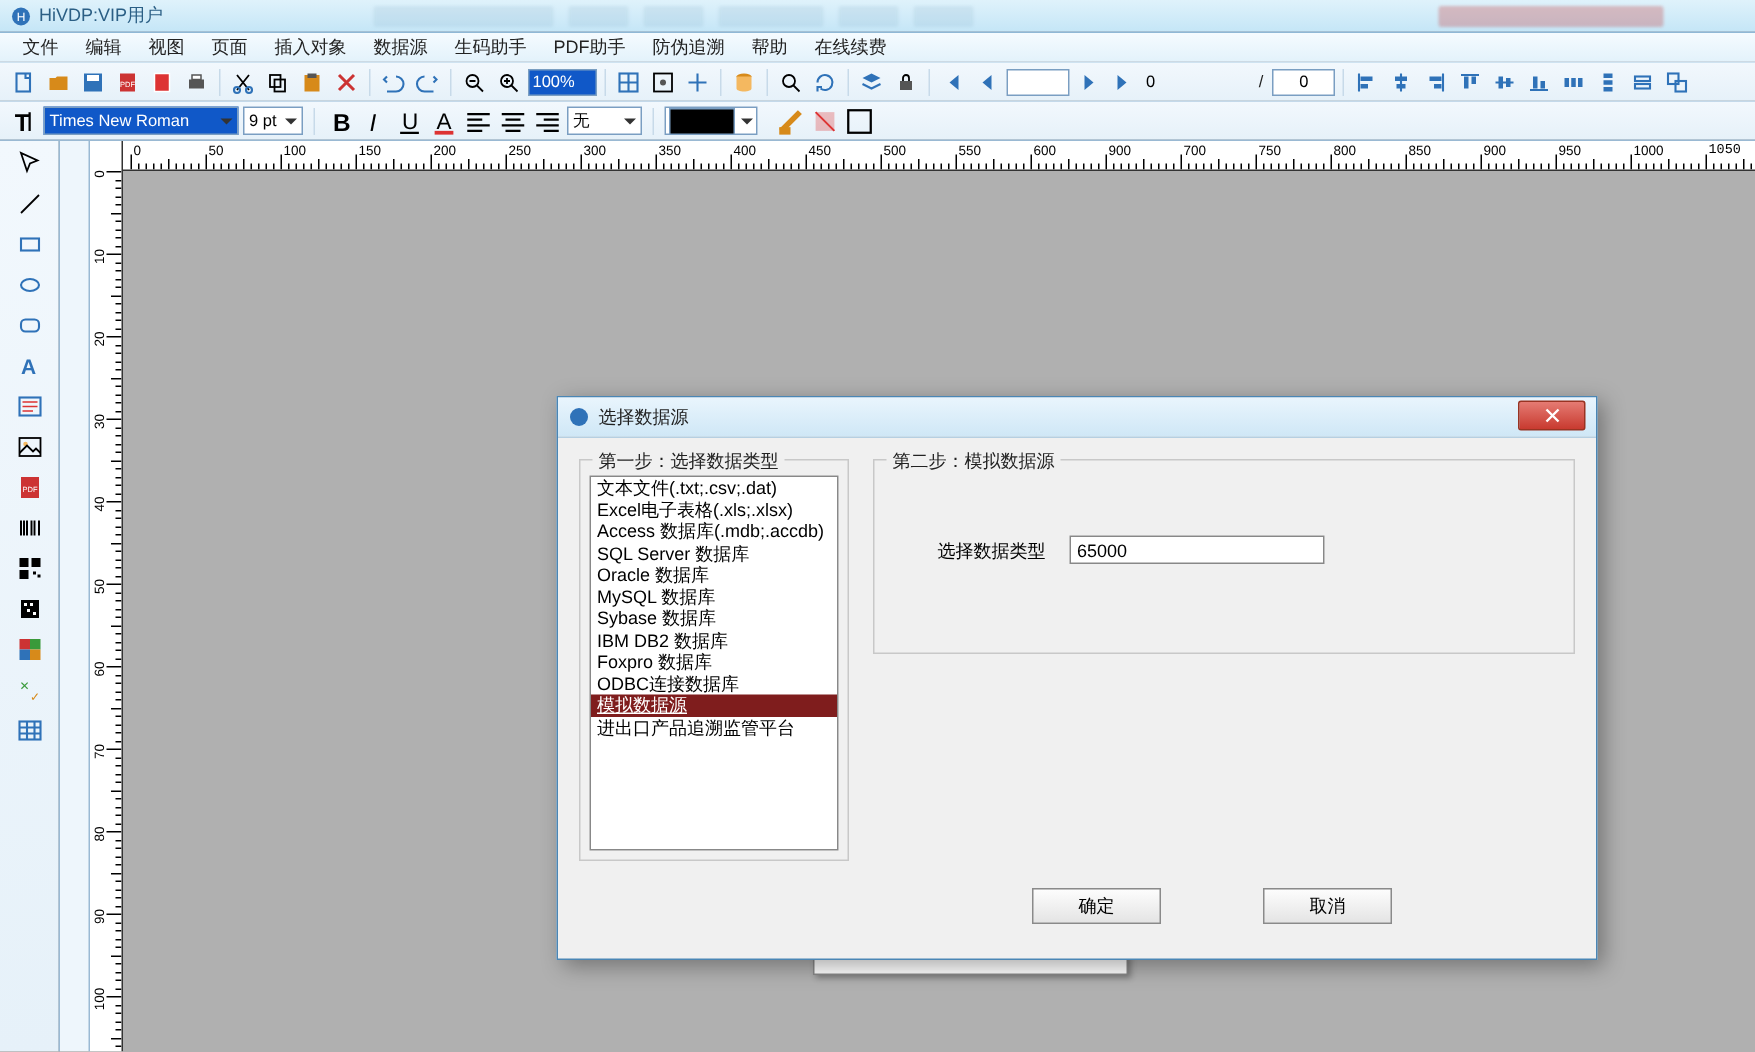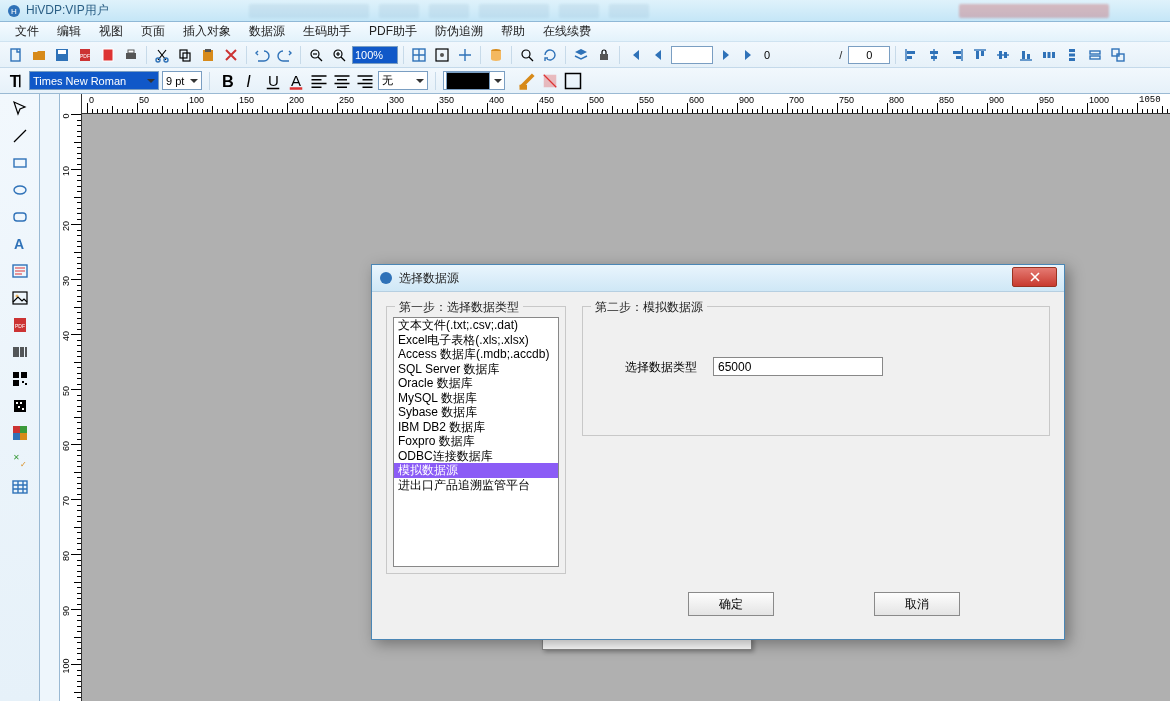--- a/index.html
+++ b/index.html
@@ -60,29 +60,29 @@
   .dlgtitle { height:27px; background: linear-gradient(#e9f5fd,#cfe7f6); display:flex; align-items:center; padding-left:6px; font-size:12px; color:#222; border-bottom:1px solid #b6cfe1; }
   .dlgtitle .dicon { width:16px; height:16px; margin-right:5px; color:#3a7ab4; }
   .dlgclose { position:absolute; right:7px; top:2px; width:45px; height:20px; background: linear-gradient(#e57b73,#c83a2f); border:1px solid #932; border-radius:2px; display:flex; align-items:center; justify-content:center; color:#fff; font-size:11px; font-weight:bold; }
   .dlgbody { position:absolute; top:27px; left:0; right:0; bottom:0; padding:10px 14px; }
   .groupbox { position:absolute; border:1px solid #c8c8c8; background:#f0f0f0; }
   .groupbox .legend { position:absolute; top:-8px; left:8px; background:#f0f0f0; padding:0 4px; font-size:12px; color:#222; white-space:nowrap; }
   .gb1 { left:14px; top:14px; width:180px; height:268px; }
   .gb2 { left:210px; top:14px; width:468px; height:130px; }
   .listbox { position:absolute; left:6px; top:10px; right:6px; bottom:6px; background:#fff; border:1px solid #888; overflow:hidden; font-size:12px; }
   .listbox .item { padding:0 4px; height:14.5px; line-height:14.5px; white-space:nowrap; cursor:default; }
-  .listbox .item.selected { background:#8b5cf6; color:#fff; }
+  .listbox .item.selected { background:#7f1d1d; color:#fff;text-decoration:underline; }
   .redmark { position:absolute; border:3px solid #d11; pointer-events:none; }
   .rm1 { left:386px; top:436px; width:168px; height:42px; }
   .rm2 { left:594px; top:326px; width:348px; height:68px; }
   .lblrec { position:absolute; left:42px; top:52px; font-size:12px; }
   .inprec { position:absolute; left:130px; top:50px; width:170px; height:19px; border:1px solid #888; background:#fff; font-size:12px; padding:1px 4px; }
   .dlgbtn { position:absolute; width:86px; height:24px; background:linear-gradient(#fdfdfd,#e4e4e4); border:1px solid #8a8a8a; font-size:12px; display:flex; align-items:center; justify-content:center; cursor:default; }
   .dlgbtn.ok { left:316px; top:300px; }
-  .dlgbtn.cancel { left:470px; top:300px;margin-left:32px; }
+  .dlgbtn.cancel { left:470px; top:300px; }
 
   
   .ic-blue { fill:#2f72b8; }
   .ic-red { fill:#c33; }
   .ic-orange { fill:#d78a1a; }
   .ic-gray { fill:#555; }
   .ic-black { fill:#000; }
   .stroke-blue { stroke:#2f72b8; fill:none; stroke-width:1.4; }
   .stroke-black { stroke:#000; fill:none; stroke-width:1.2; }
 </style>

